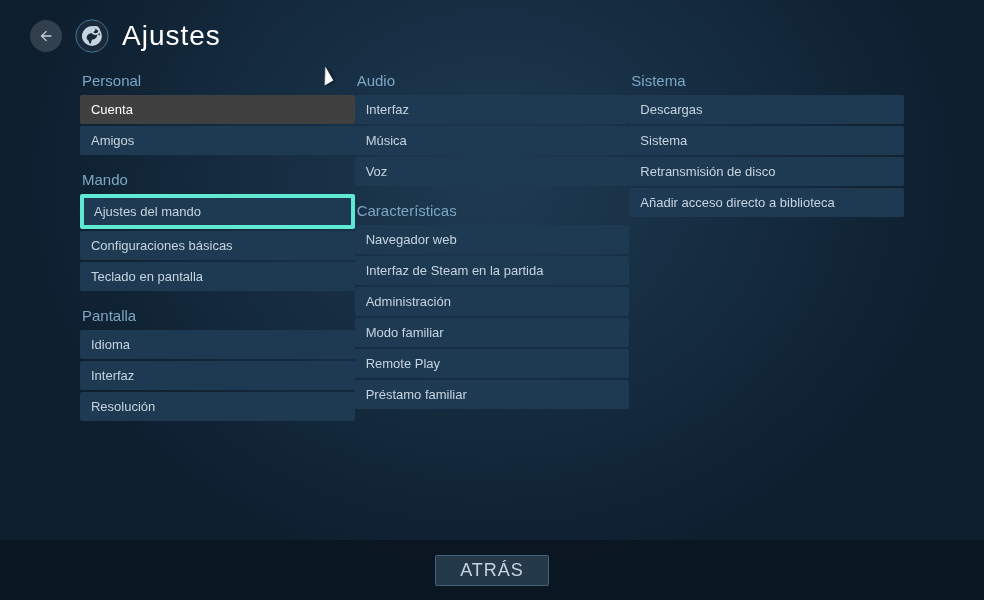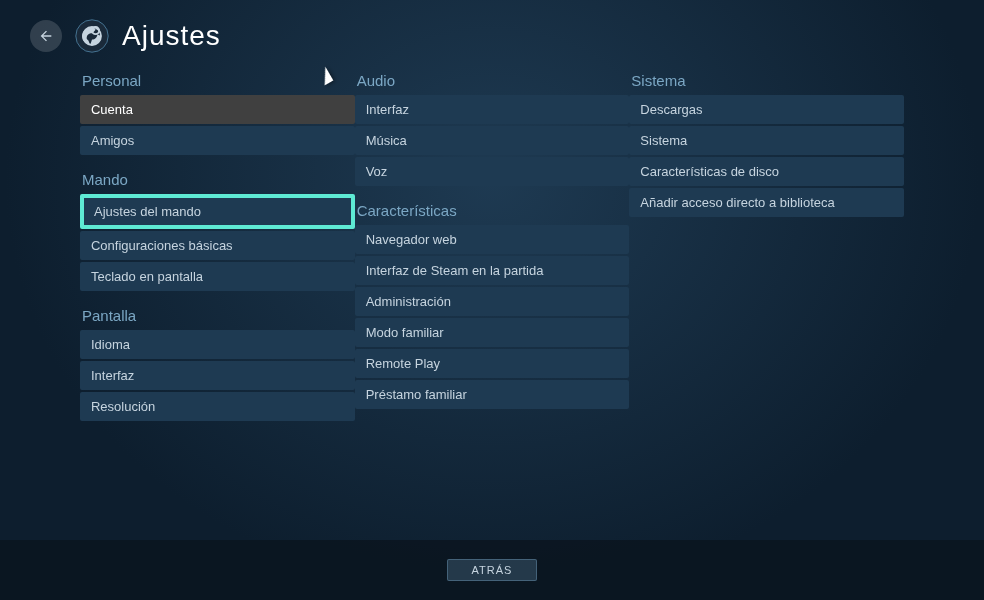--- a/index.html
+++ b/index.html
@@ -144,21 +144,21 @@
       display: flex;
       align-items: center;
       justify-content: center;
     }
 
     .atras-btn {
       background: rgba(100, 140, 170, 0.3);
       border: 1px solid rgba(100, 140, 170, 0.5);
       color: #c6d4df;
       padding: 4px 24px;
-      font-size: 11px;
+      font-size: 18px;
       letter-spacing: 1px;
       cursor: pointer;
       border-radius: 2px;
     }
   </style>
 </head>
 <body>
 
 <div class="page-wrapper">
 
@@ -225,21 +225,21 @@
         <button class="menu-item">Remote Play</button>
         <button class="menu-item">Préstamo familiar</button>
       </div>
     </div>
 
     <div class="column">
       <div>
         <div class="section-heading">Sistema</div>
         <button class="menu-item">Descargas</button>
         <button class="menu-item">Sistema</button>
-        <button class="menu-item">Características de disco</button>
+        <button class="menu-item">Retransmisión de disco</button>
         <button class="menu-item">Añadir acceso directo a biblioteca</button>
       </div>
     </div>
 
   </div>
 
   <div class="bottom-bar">
     <button class="atras-btn">ATRÁS</button>
   </div>
 

